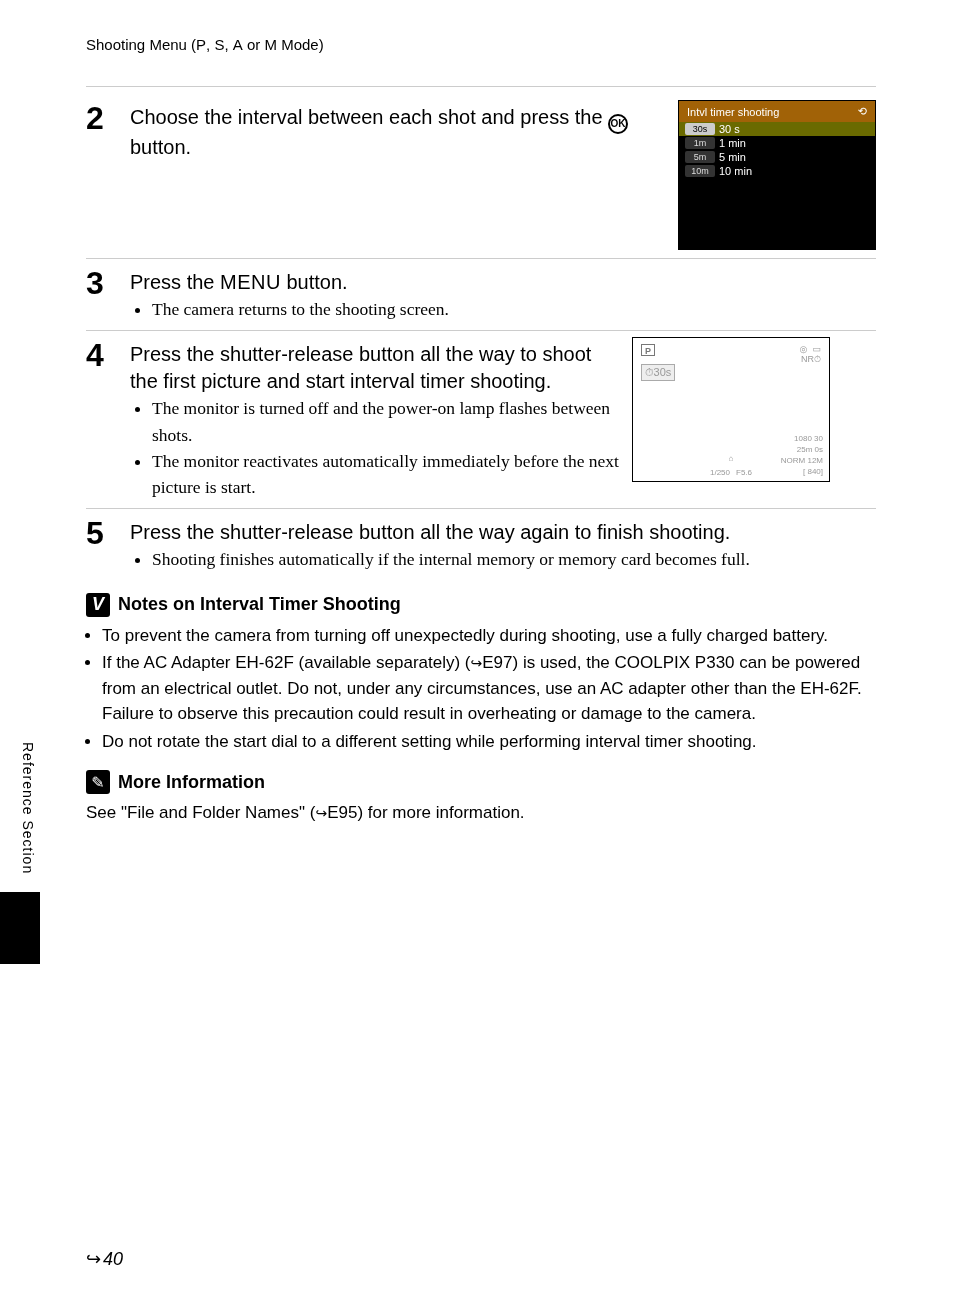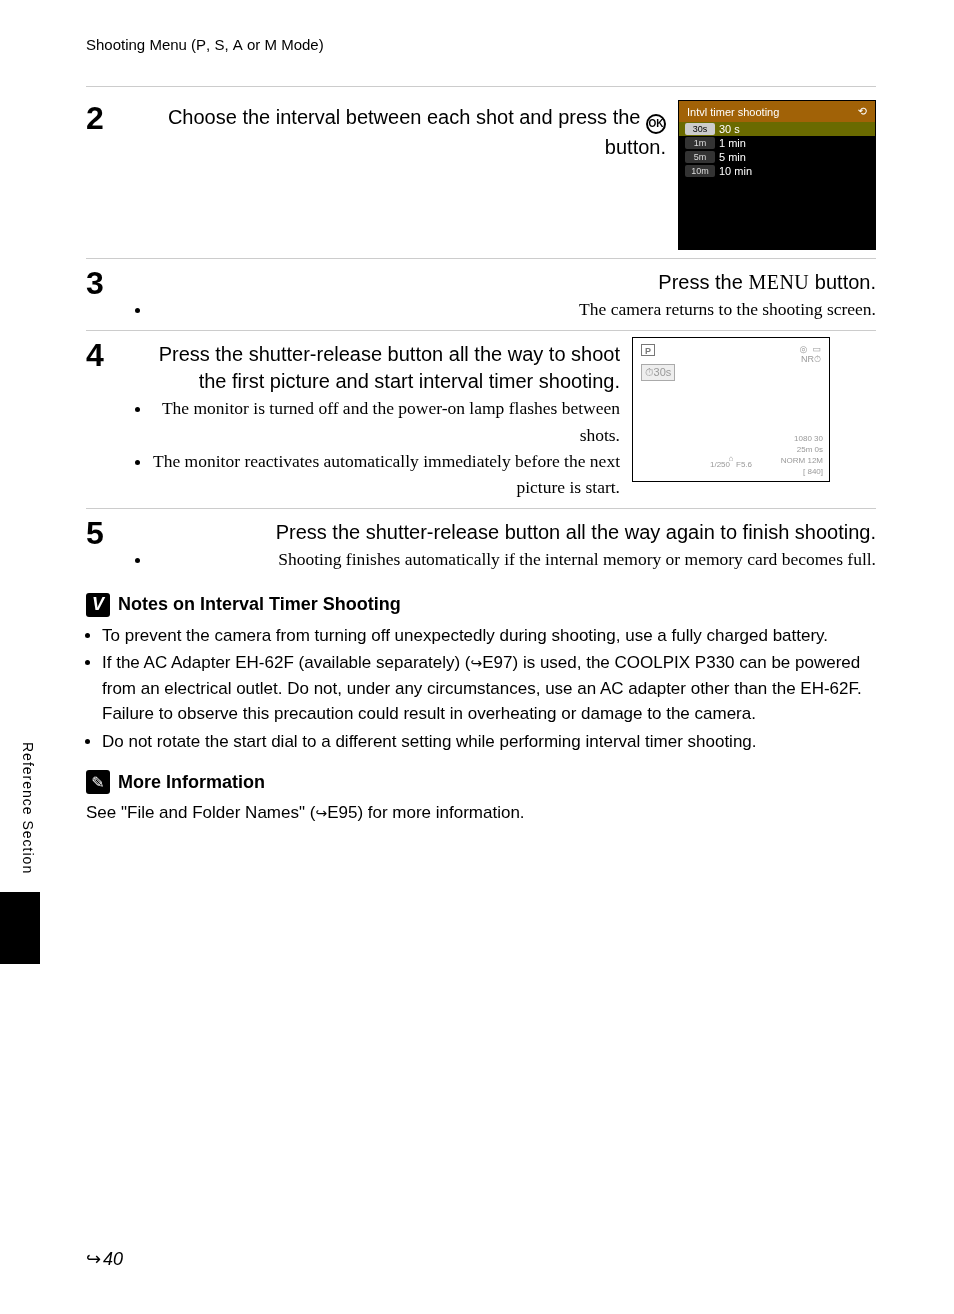--- a/index.html
+++ b/index.html
@@ -45,21 +45,20 @@
     font-size: 32px;
     font-weight: bold;
     width: 44px;
     flex-shrink: 0;
     line-height: 1;
     padding-top: 2px;
   }
   .step-body {
     flex: 1;
     padding-top: 4px;
-    text-align: right;
   }
   .step-text {
     font-size: 20px;
     line-height: 1.35;
   }
   .step-bullets {
     padding-left: 22px;
     font-family: Liberation Serif, serif;
   }
   .step-bullets li {
@@ -131,21 +130,21 @@
   }
   .lcd-shoot .top-right {
     position: absolute; top: 6px; right: 8px;
     font-size: 9px; text-align: right; color: #999;
   }
   .lcd-shoot .bot-right {
     position: absolute; bottom: 4px; right: 6px;
     font-size: 8px; text-align: right; line-height: 1.4; color: #999;
   }
   .lcd-shoot .bot-row {
-    position: absolute; bottom: 12px; left: 0; right: 0;
+    position: absolute; bottom: 4px; left: 0; right: 0;
     display: flex; justify-content: center; gap: 6px;
     font-size: 8px; color: #999;
   }
 
   
   .note-block {
     margin-top: 12px;
   }
   .note-head {
     display: flex;
@@ -224,21 +223,21 @@
   .ok-btn {
     display: inline-flex;
     width: 20px; height: 20px;
     border: 2px solid #000;
     border-radius: 50%;
     align-items: center; justify-content: center;
     font-size: 10px; font-weight: bold;
     vertical-align: -3px;
   }
   .menu-word {
-    font-family: Liberation Serif, serif;
+    font-family: Liberation Sans, sans-serif;
     font-weight: normal;
     letter-spacing: 0.5px;
   }
   .uturn { font-size: 14px; }
 </style>
 </head>
 <body>
 
 <div class="header-title">
   <span>Shooting Menu (</span><span class="mode-letters">P</span><span>, </span><span class="mode-letters">S</span><span>, </span><span class="mode-letters">A</span><span> or </span><span class="mode-letters">M</span><span> Mode)</span>

